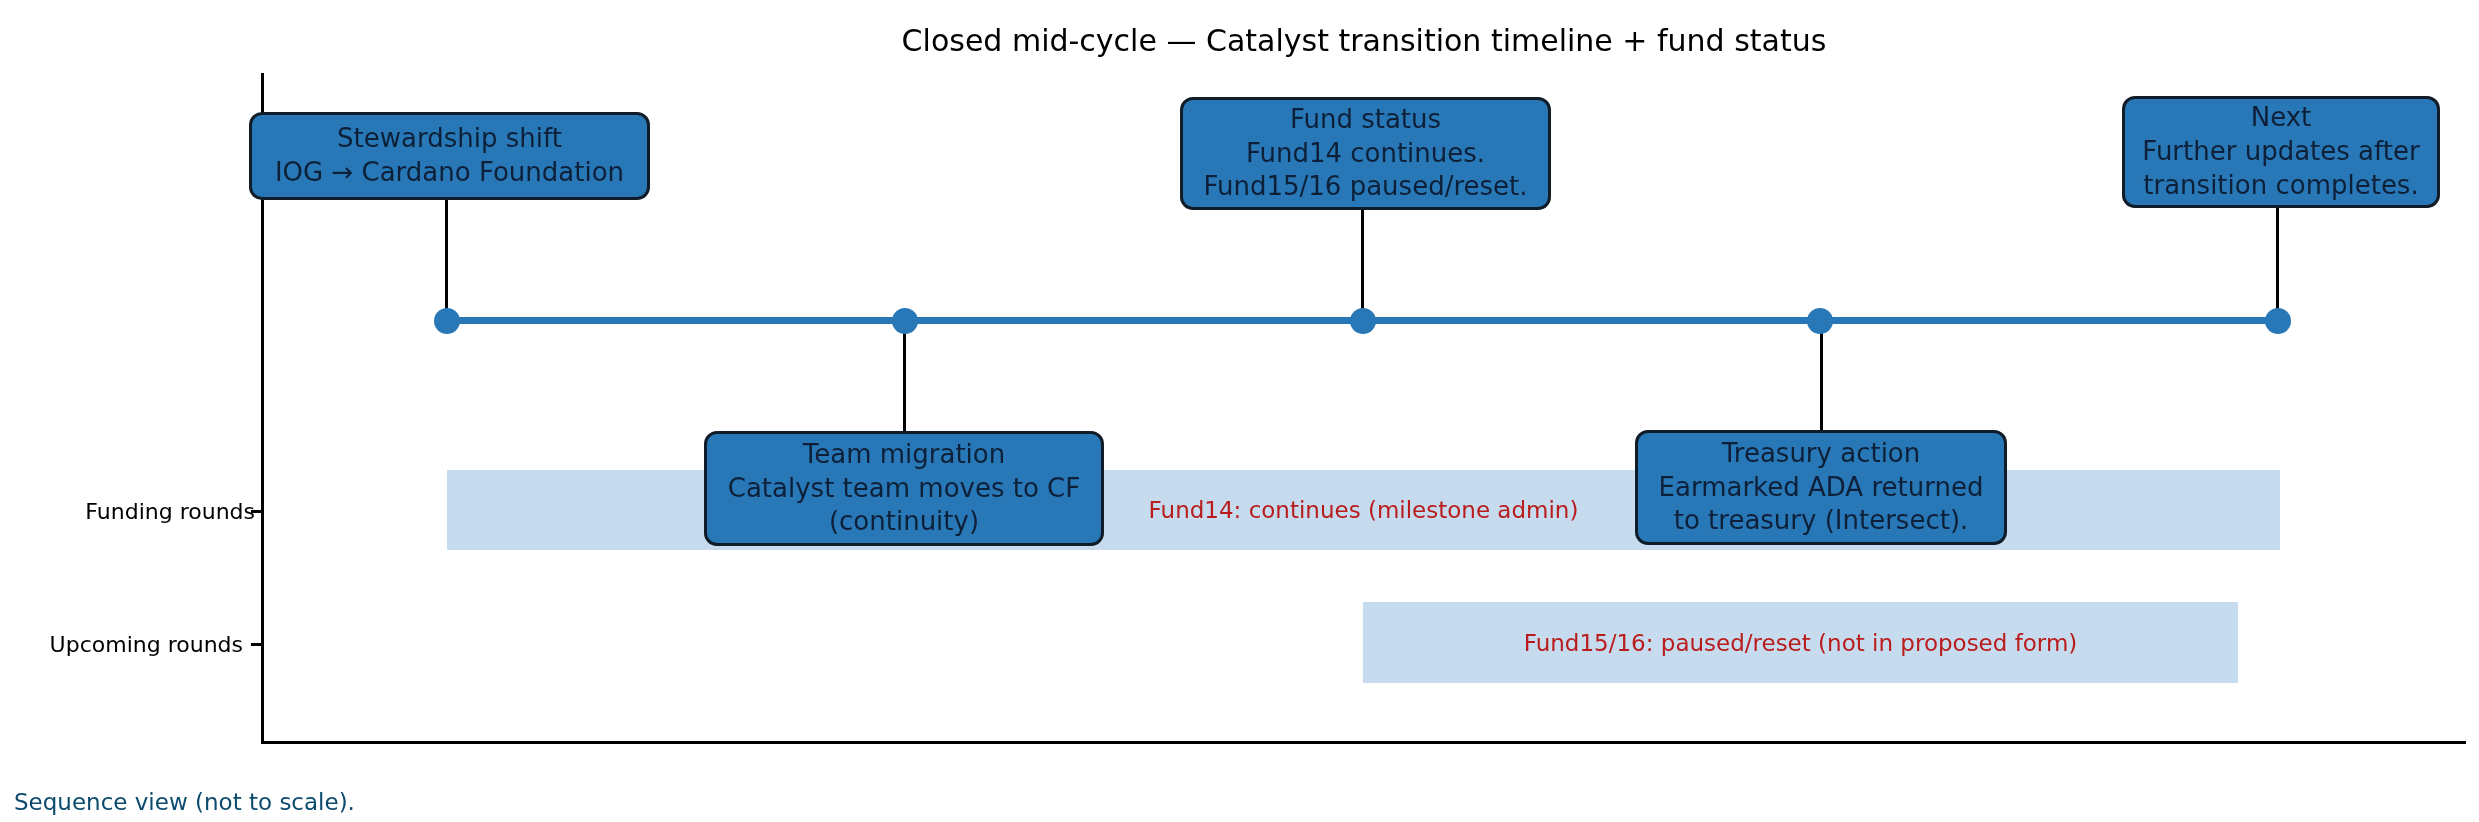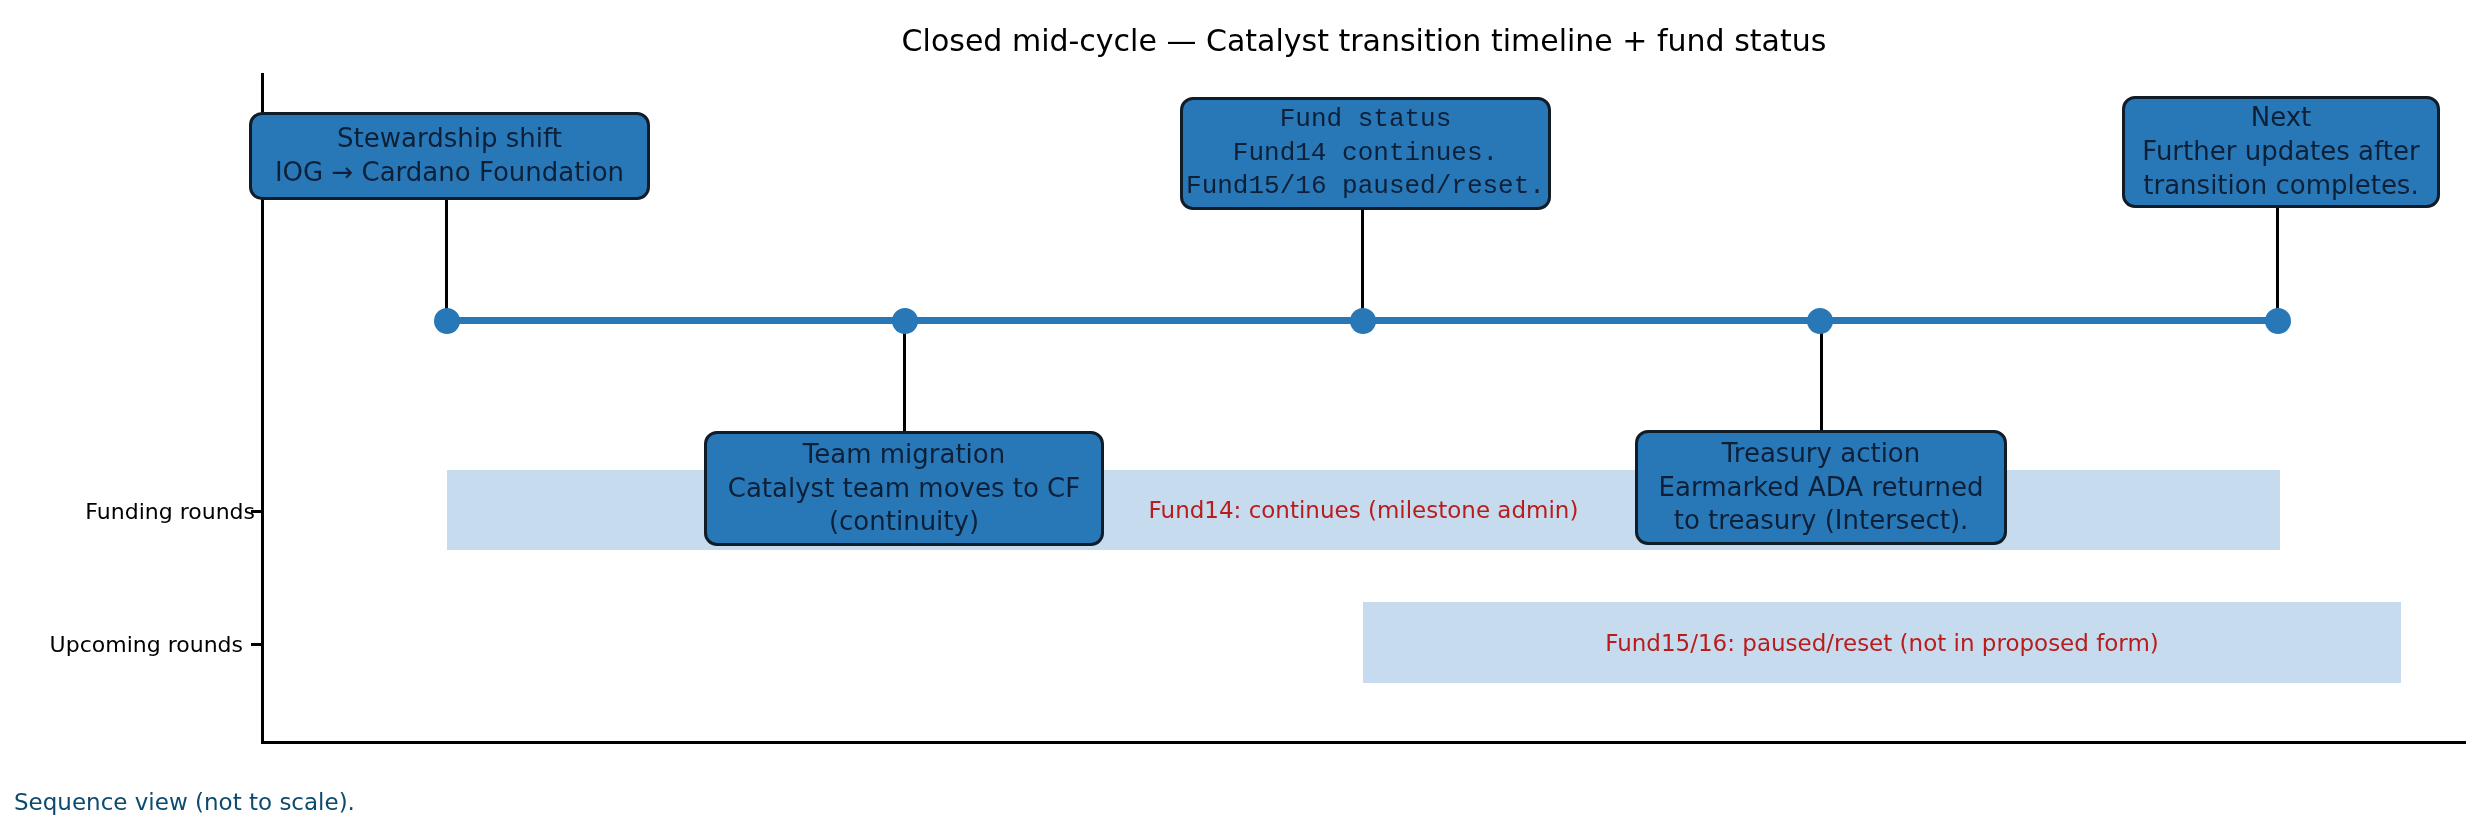--- a/index.html
+++ b/index.html
@@ -44,21 +44,21 @@
   .row-label-2 { top: 632px; }
   .bar {
     position: absolute;
     background: #c7dbee;
     display: flex;
     align-items: center;
     justify-content: center;
     z-index: 0;
   }
   .bar-1 { left: 447px; top: 470px; width: 1833px; height: 80px; }
-  .bar-2 { left: 1363px; top: 602px; width: 1038px; height: 81px; }
+  .bar-2 { left: 1363px; top: 602px; width: 875px; height: 81px; }
   .bar-text {
     font-size: 23px;
     color: #b91c1c;
     white-space: nowrap;
   }
   .tl-line {
     position: absolute;
     left: 447px;
     top: 317px;
     width: 1831px;
@@ -102,21 +102,21 @@
     line-height: 1.3;
     display: flex;
     align-items: center;
     justify-content: center;
     text-align: center;
     white-space: pre-line;
     z-index: 3;
   }
   .callout-1 { left: 249px;  top: 112px; width: 401px; height: 88px; }
   .callout-2 { left: 704px;  top: 431px; width: 400px; height: 115px; }
-  .callout-3 { left: 1180px; top: 97px;  width: 371px; height: 113px; font-family: Liberation Mono, monospace; }
+  .callout-3 { left: 1180px; top: 97px;  width: 371px; height: 113px; }
   .callout-4 { left: 1635px; top: 430px; width: 372px; height: 115px; }
   .callout-5 { left: 2122px; top: 96px;  width: 318px; height: 112px; }
   .footnote {
     position: absolute;
     left: 14px;
     top: 789px;
     font-size: 23px;
     color: #0c4a6e;
   }
 </style>

